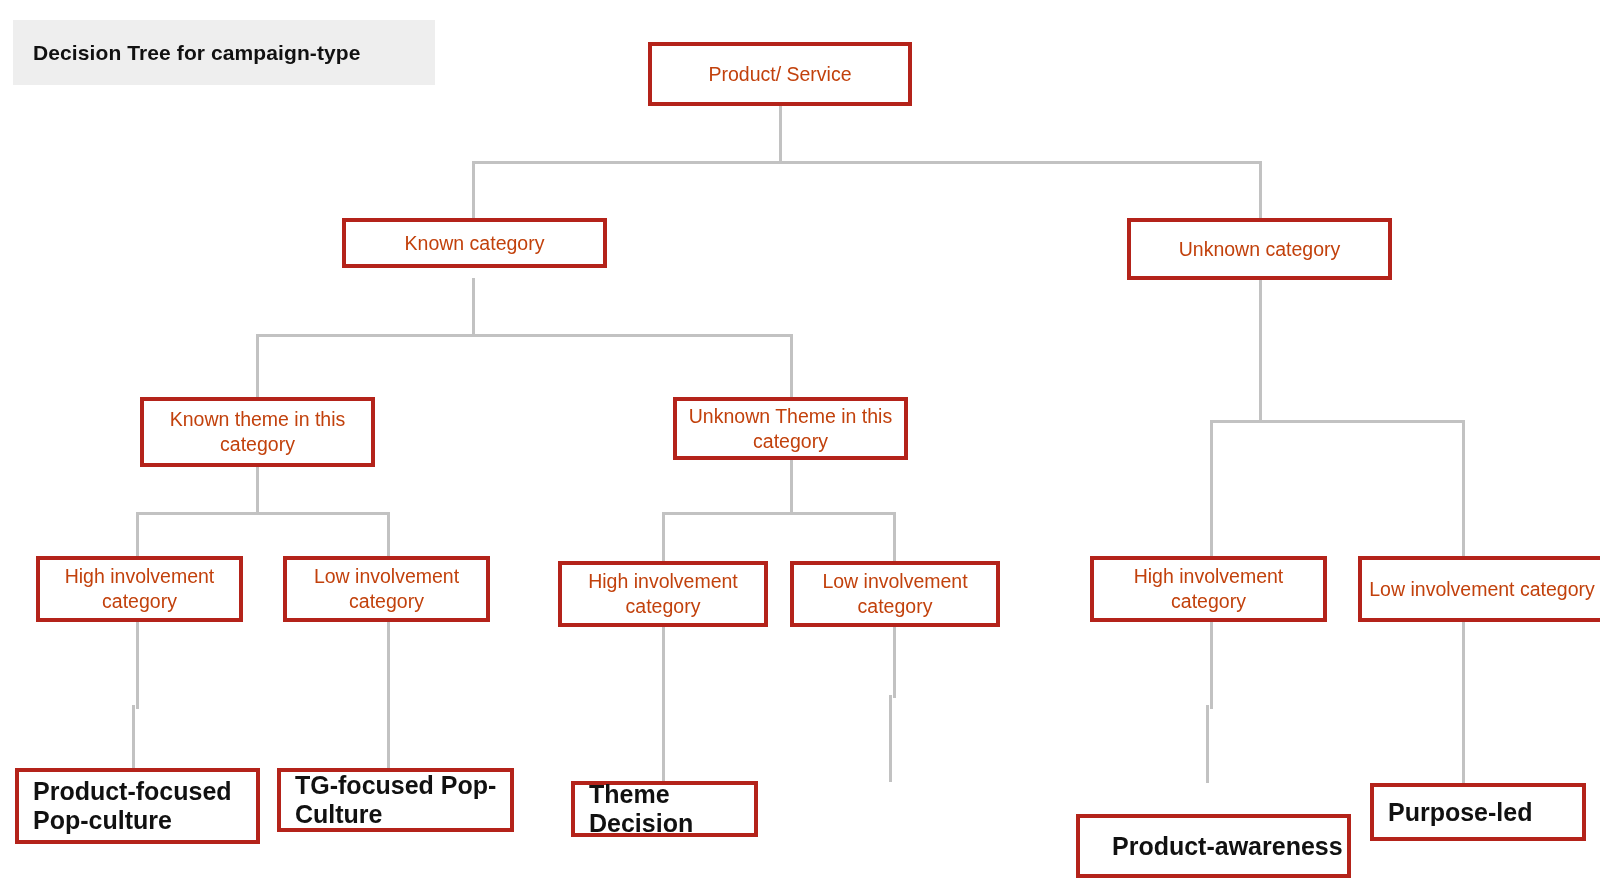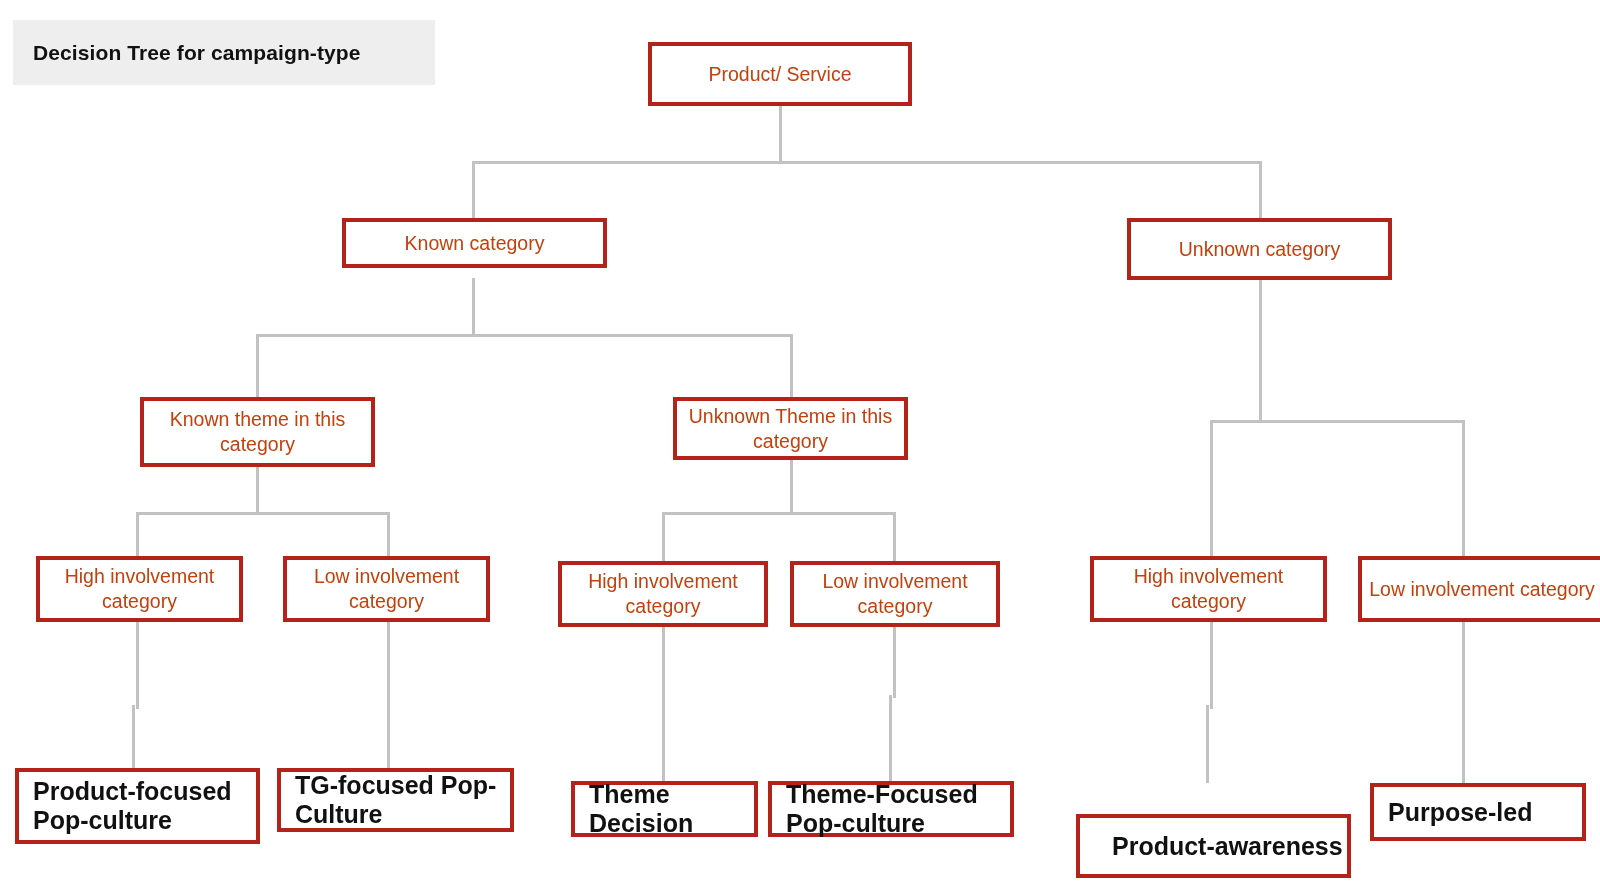--- a/index.html
+++ b/index.html
@@ -180,23 +180,20 @@
   </div>
 
   <div class="leaf" style="left:269px; top:768px; width:237px; height:64px;margin-left:8px;">
     <span>TG-focused Pop-Culture</span>
   </div>
 
   <div class="leaf" style="left:571px; top:781px; width:187px; height:56px;">
     <span>Theme Decision</span>
   </div>
 
-  <div class="leaf" style="left:768px; top:781px; width:246px; height:56px;">
-    <span>Theme-Focused Pop-culture</span>
-  </div>
 
   <div class="leaf" style="left:1076px; top:814px; width:275px; height:64px;padding-left:32px;">
     <span>Product-awareness</span>
   </div>
 
   <div class="leaf" style="left:1370px; top:783px; width:216px; height:58px;">
     <span>Purpose-led</span>
   </div>
 
 </div>

